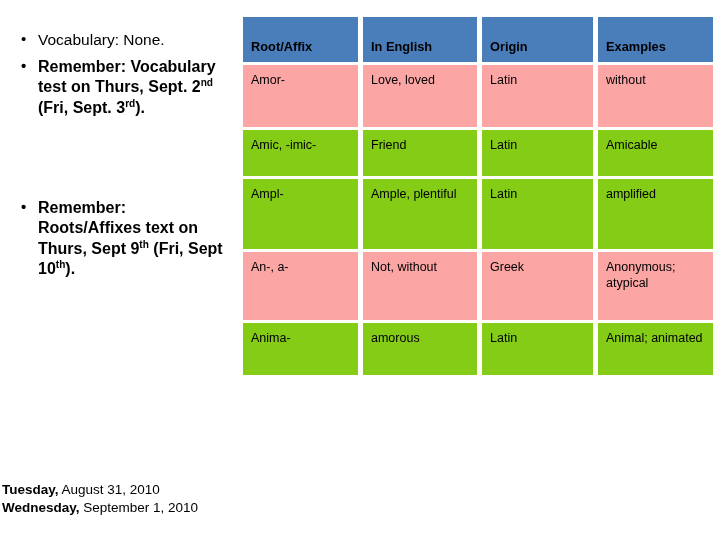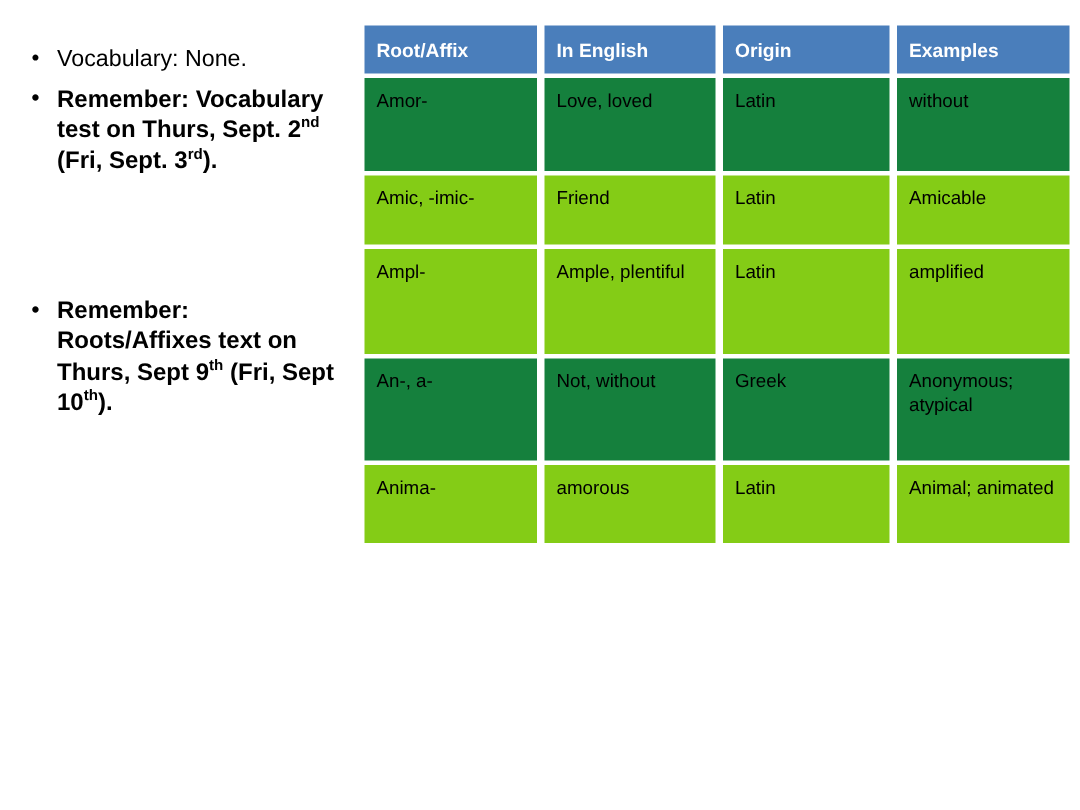--- a/index.html
+++ b/index.html
@@ -109,30 +109,30 @@
     font-size: 12.5px;
     line-height: 1.28;
     text-align: left;
     vertical-align: top;
     border: 0;
     font-weight: normal;
   }
 
   #roots-table thead th {
     background: #4a7ebb;
-    color: #ffffff;
+    color: #000000;
     font-weight: bold;
     font-size: 12.8px;
     height: 16px;
-    padding-top: 9px;
+    padding-top: 22px;
     padding-bottom: 7px;
   }
 
   #roots-table tbody tr.band-dark td {
-    background: #15803d;
+    background: #fca5a5;
     margin-top: 16px;
   }
   #roots-table tbody tr.band-light td {
     background: #84cc16;
   }
 
   
   col.c1 { width: 115px; }
   col.c2 { width: 114px; }
   col.c3 { width: 111px; }
@@ -155,20 +155,28 @@
     <ul class="bullets">
       <li class="bullet" id="bullet-vocabulary"><span>Vocabulary: None.</span></li>
       <li class="bullet bold" id="bullet-vocab-test"><span>Remember: Vocabulary test on Thurs, Sept. 2</span><sup class="ord">nd</sup><span> (Fri, Sept. 3</span><sup class="ord">rd</sup><span>).</span></li>
     </ul>
     <div class="group-gap"></div>
     <ul class="bullets">
       <li class="bullet bold" id="bullet-roots-affixes"><span>Remember: Roots/Affixes text on Thurs, Sept 9</span><sup class="ord">th</sup><span> (Fri, Sept 10</span><sup class="ord">th</sup><span>).</span></li>
     </ul>
   </div>
 
+  <div id="date-block">
+    <div>
+      <span class="dayname">Tuesday,</span><span class="datepart"> August 31, 2010</span>
+    </div>
+    <div>
+      <span class="dayname">Wednesday,</span><span class="datepart"> September 1, 2010</span>
+    </div>
+  </div>
 
   <table id="roots-table">
     <colgroup>
       <col class="c1">
         <col class="c2">
         <col class="c3">
         <col class="c4">
     </colgroup>
     <thead>
       <tr>

